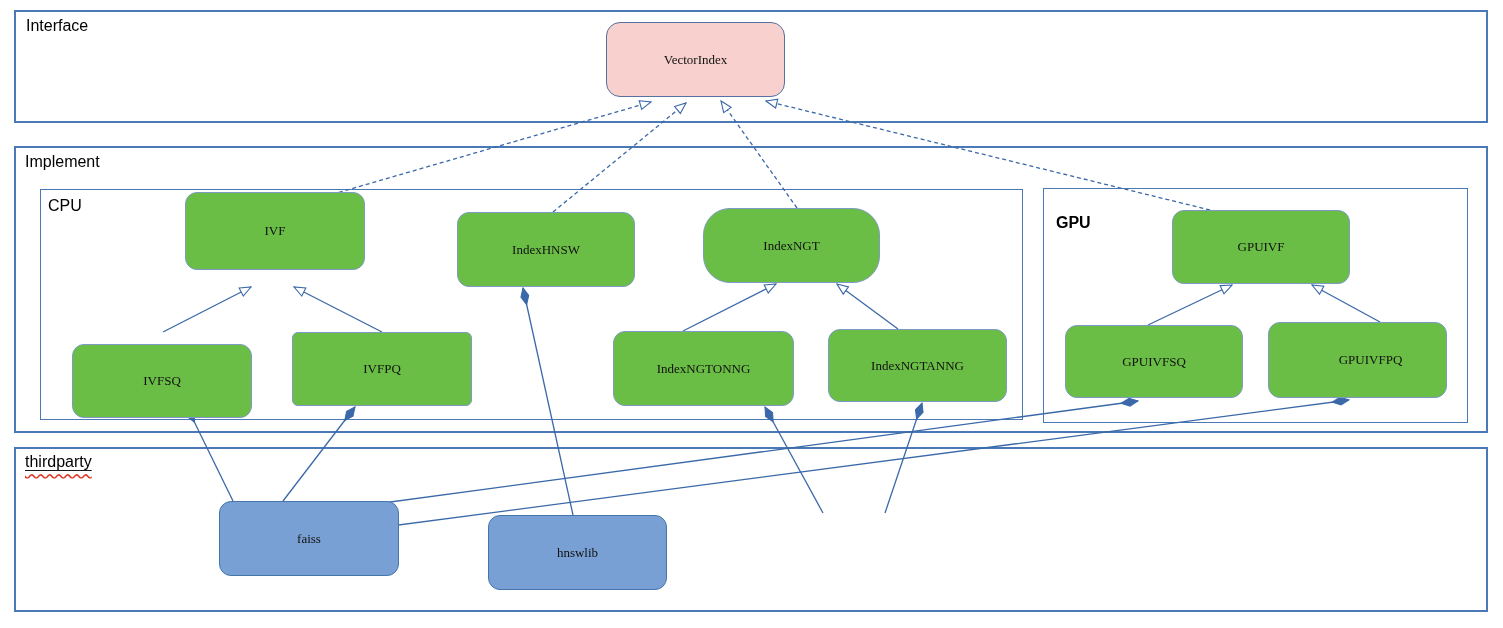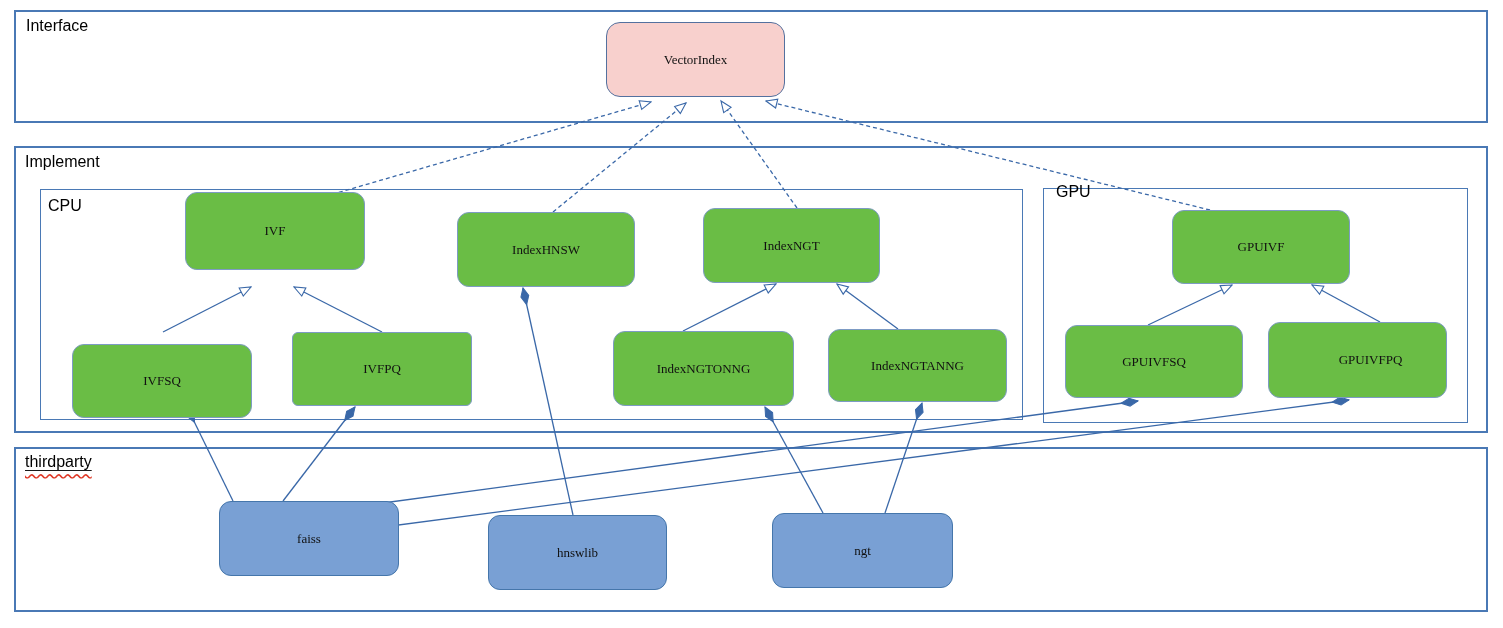--- a/index.html
+++ b/index.html
@@ -40,21 +40,21 @@
   <div class="container" style="left:14px; top:10px; width:1474px; height:113px;"></div>
   <span class="clabel" style="left:26px; top:17px;">Interface</span>
 
   <div class="container" style="left:14px; top:146px; width:1474px; height:287px;"></div>
   <span class="clabel" style="left:25px; top:153px;">Implement</span>
 
   <div class="container inner" style="left:40px; top:189px; width:983px; height:231px;"></div>
   <span class="clabel" style="left:48px; top:197px;">CPU</span>
 
   <div class="container inner" style="left:1043px; top:188px; width:425px; height:235px;"></div>
-  <span class="clabel" style="left:1056px; top:183px;">GPU</span>
+  <span class="clabel" style="left:1056px; top:214px;font-weight:bold;">GPU</span>
 
   <div class="container" style="left:14px; top:447px; width:1474px; height:165px;"></div>
   <span class="clabel wavy" style="left:25px; top:453px;"><span class="u">thirdparty</span></span>
 
   <svg class="edges" width="1503" height="628" viewBox="0 0 1503 628">
     <defs>
       <marker id="tri" viewBox="0 0 14 12" refX="12.5" refY="6" markerWidth="14" markerHeight="12" orient="auto" markerUnits="userSpaceOnUse">
         <path d="M1.5,1.5 L12.5,6 L1.5,10.5 Z" fill="#ffffff" stroke="#3a68a8" stroke-width="1.1"></path>
       </marker>
       <marker id="dia" viewBox="0 0 20 10" refX="18.5" refY="5" markerWidth="20" markerHeight="10" orient="auto" markerUnits="userSpaceOnUse">
@@ -79,27 +79,26 @@
         <line x1="885" y1="513" x2="922" y2="403" class="edge composition" marker-end="url(#dia)"></line>
         <line x1="368" y1="505" x2="1138" y2="401" class="edge composition" marker-end="url(#dia)"></line>
         <line x1="368" y1="529" x2="1349" y2="400" class="edge composition" marker-end="url(#dia)"></line>
       </g>
   </svg>
 
   <div class="node pink" style="left:606px; top:22px; width:179px; height:75px; border-radius:14px;">VectorIndex</div>
 
   <div class="node green" style="left:185px; top:192px; width:180px; height:78px;">IVF</div>
   <div class="node green" style="left:457px; top:212px; width:178px; height:75px;">IndexHNSW</div>
-  <div class="node green" style="left:703px; top:208px; width:177px; height:75px;">IndexNGT</div>
+  <div class="node green" style="left:703px; top:208px; width:177px; height:75px;border-radius:27px;">IndexNGT</div>
   <div class="node green" style="left:72px; top:344px; width:180px; height:74px;">IVFSQ</div>
   <div class="node green" style="left:292px; top:332px; width:180px; height:74px;border-radius:6px;">IVFPQ</div>
   <div class="node green" style="left:613px; top:331px; width:181px; height:75px;">IndexNGTONNG</div>
   <div class="node green" style="left:828px; top:329px; width:179px; height:73px;">IndexNGTANNG</div>
 
   <div class="node green" style="left:1172px; top:210px; width:178px; height:74px;">GPUIVF</div>
   <div class="node green" style="left:1065px; top:325px; width:178px; height:73px;">GPUIVFSQ</div>
   <div class="node green" style="left:1268px; top:322px; width:179px; height:76px;padding-left:26px;">GPUIVFPQ</div>
 
   <div class="node blue" style="left:188px; top:501px; width:180px; height:75px;margin-left:31px;">faiss</div>
   <div class="node blue" style="left:488px; top:515px; width:179px; height:75px;">hnswlib</div>
-  <div class="node blue" style="left:772px; top:513px; width:181px; height:75px;">ngt</div>
 
 </div>
 
 </body></html>

